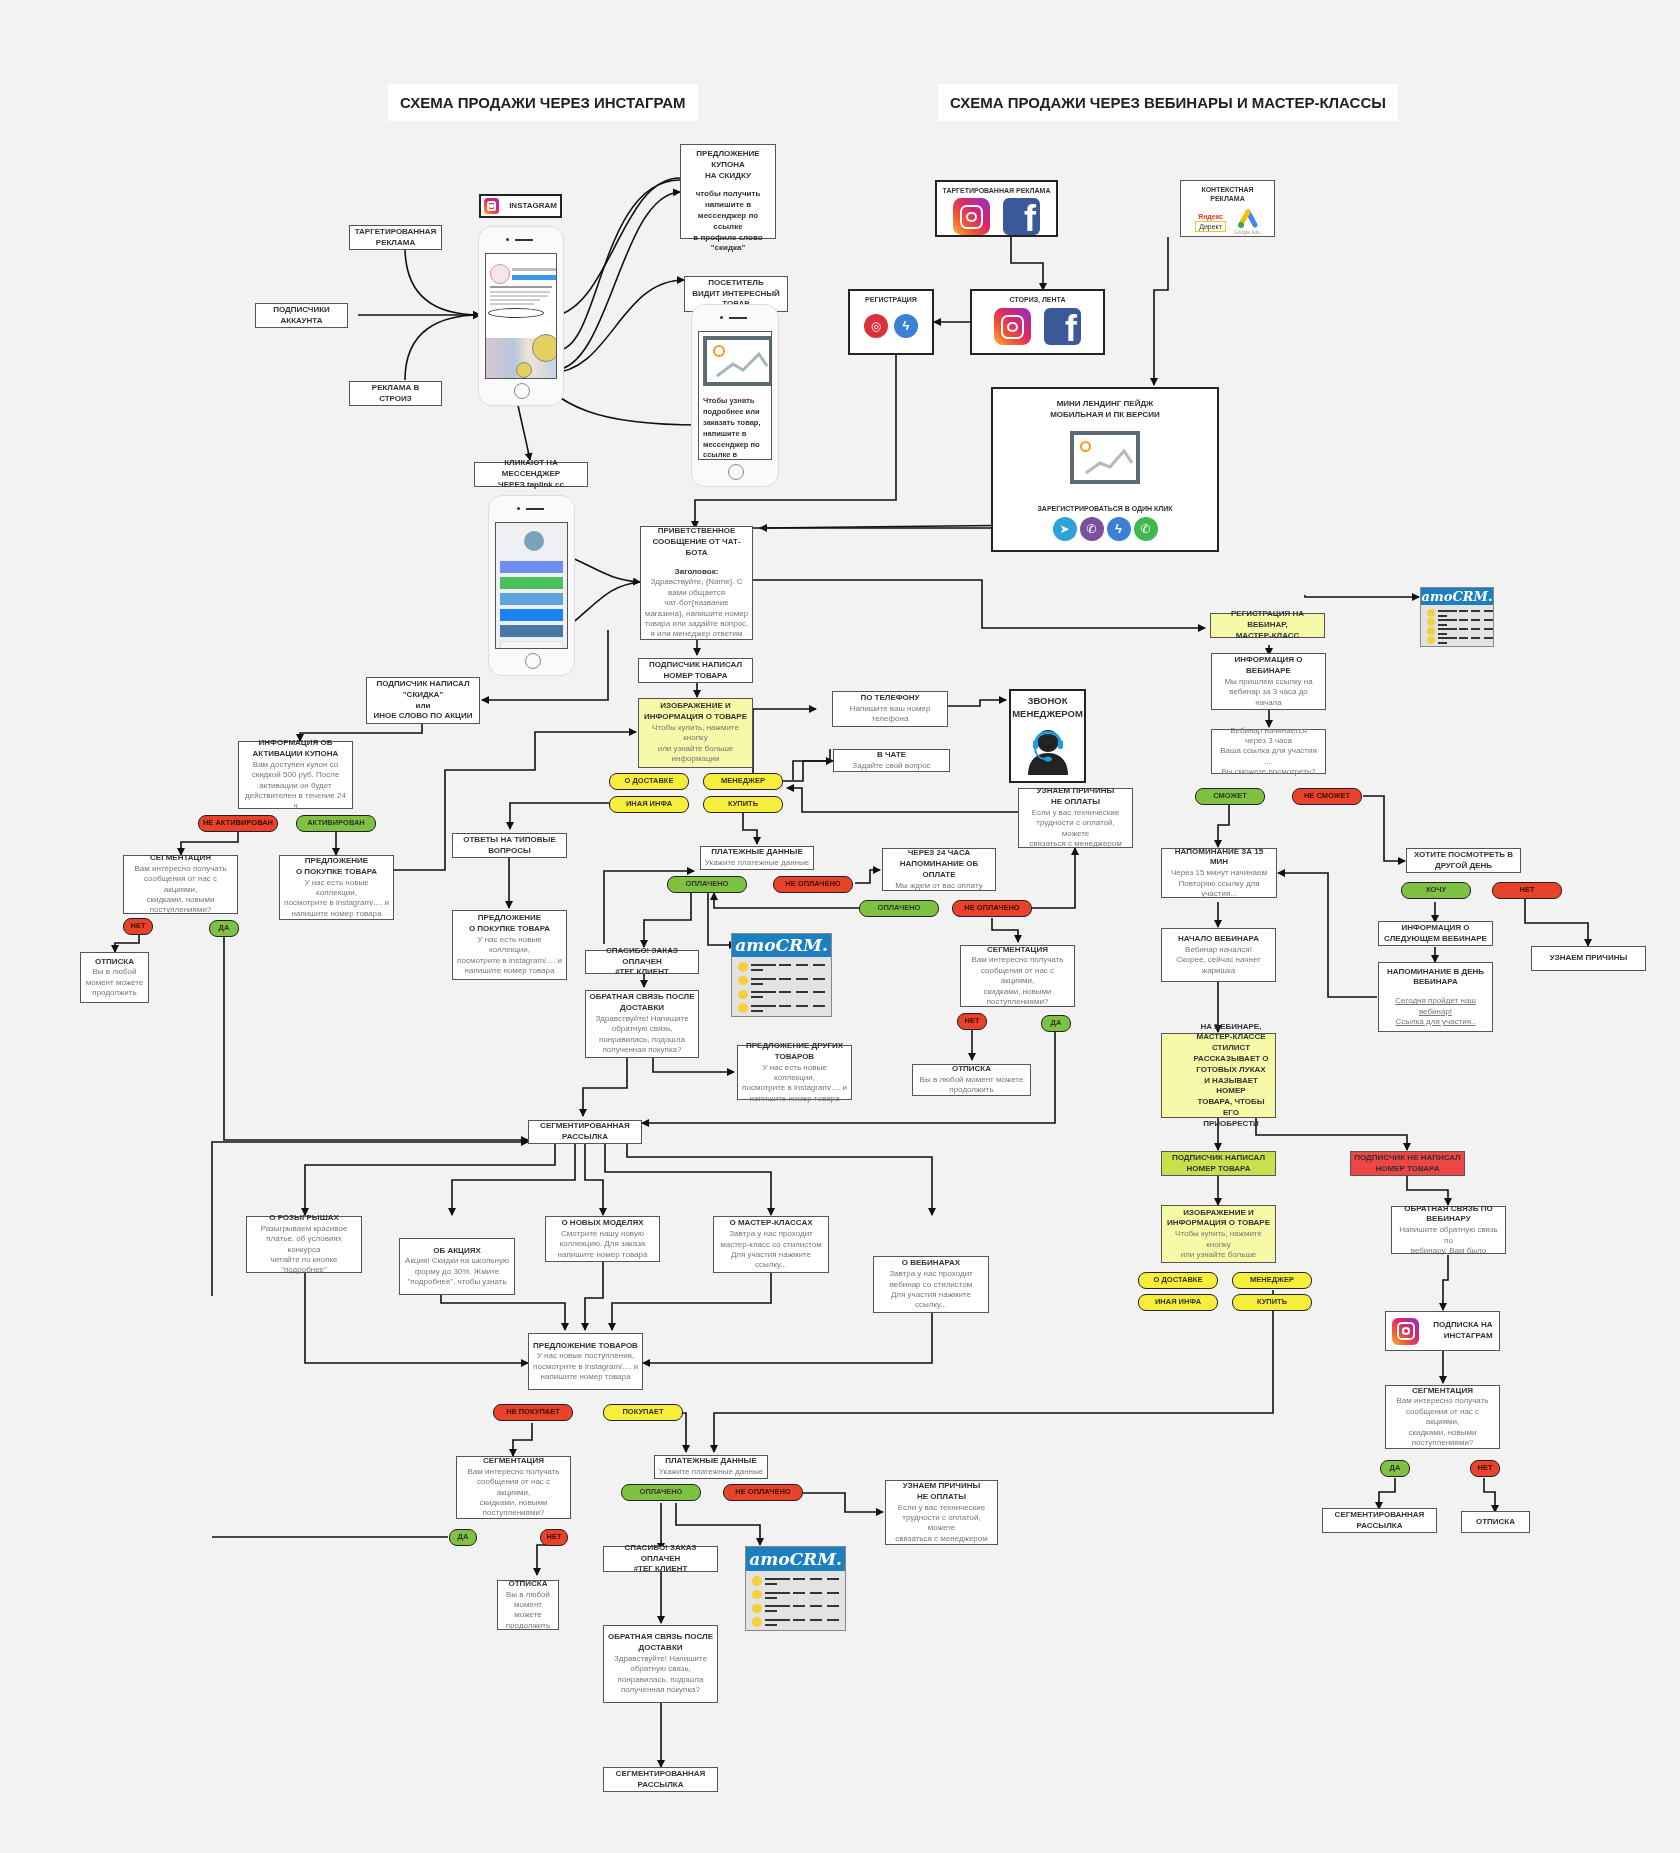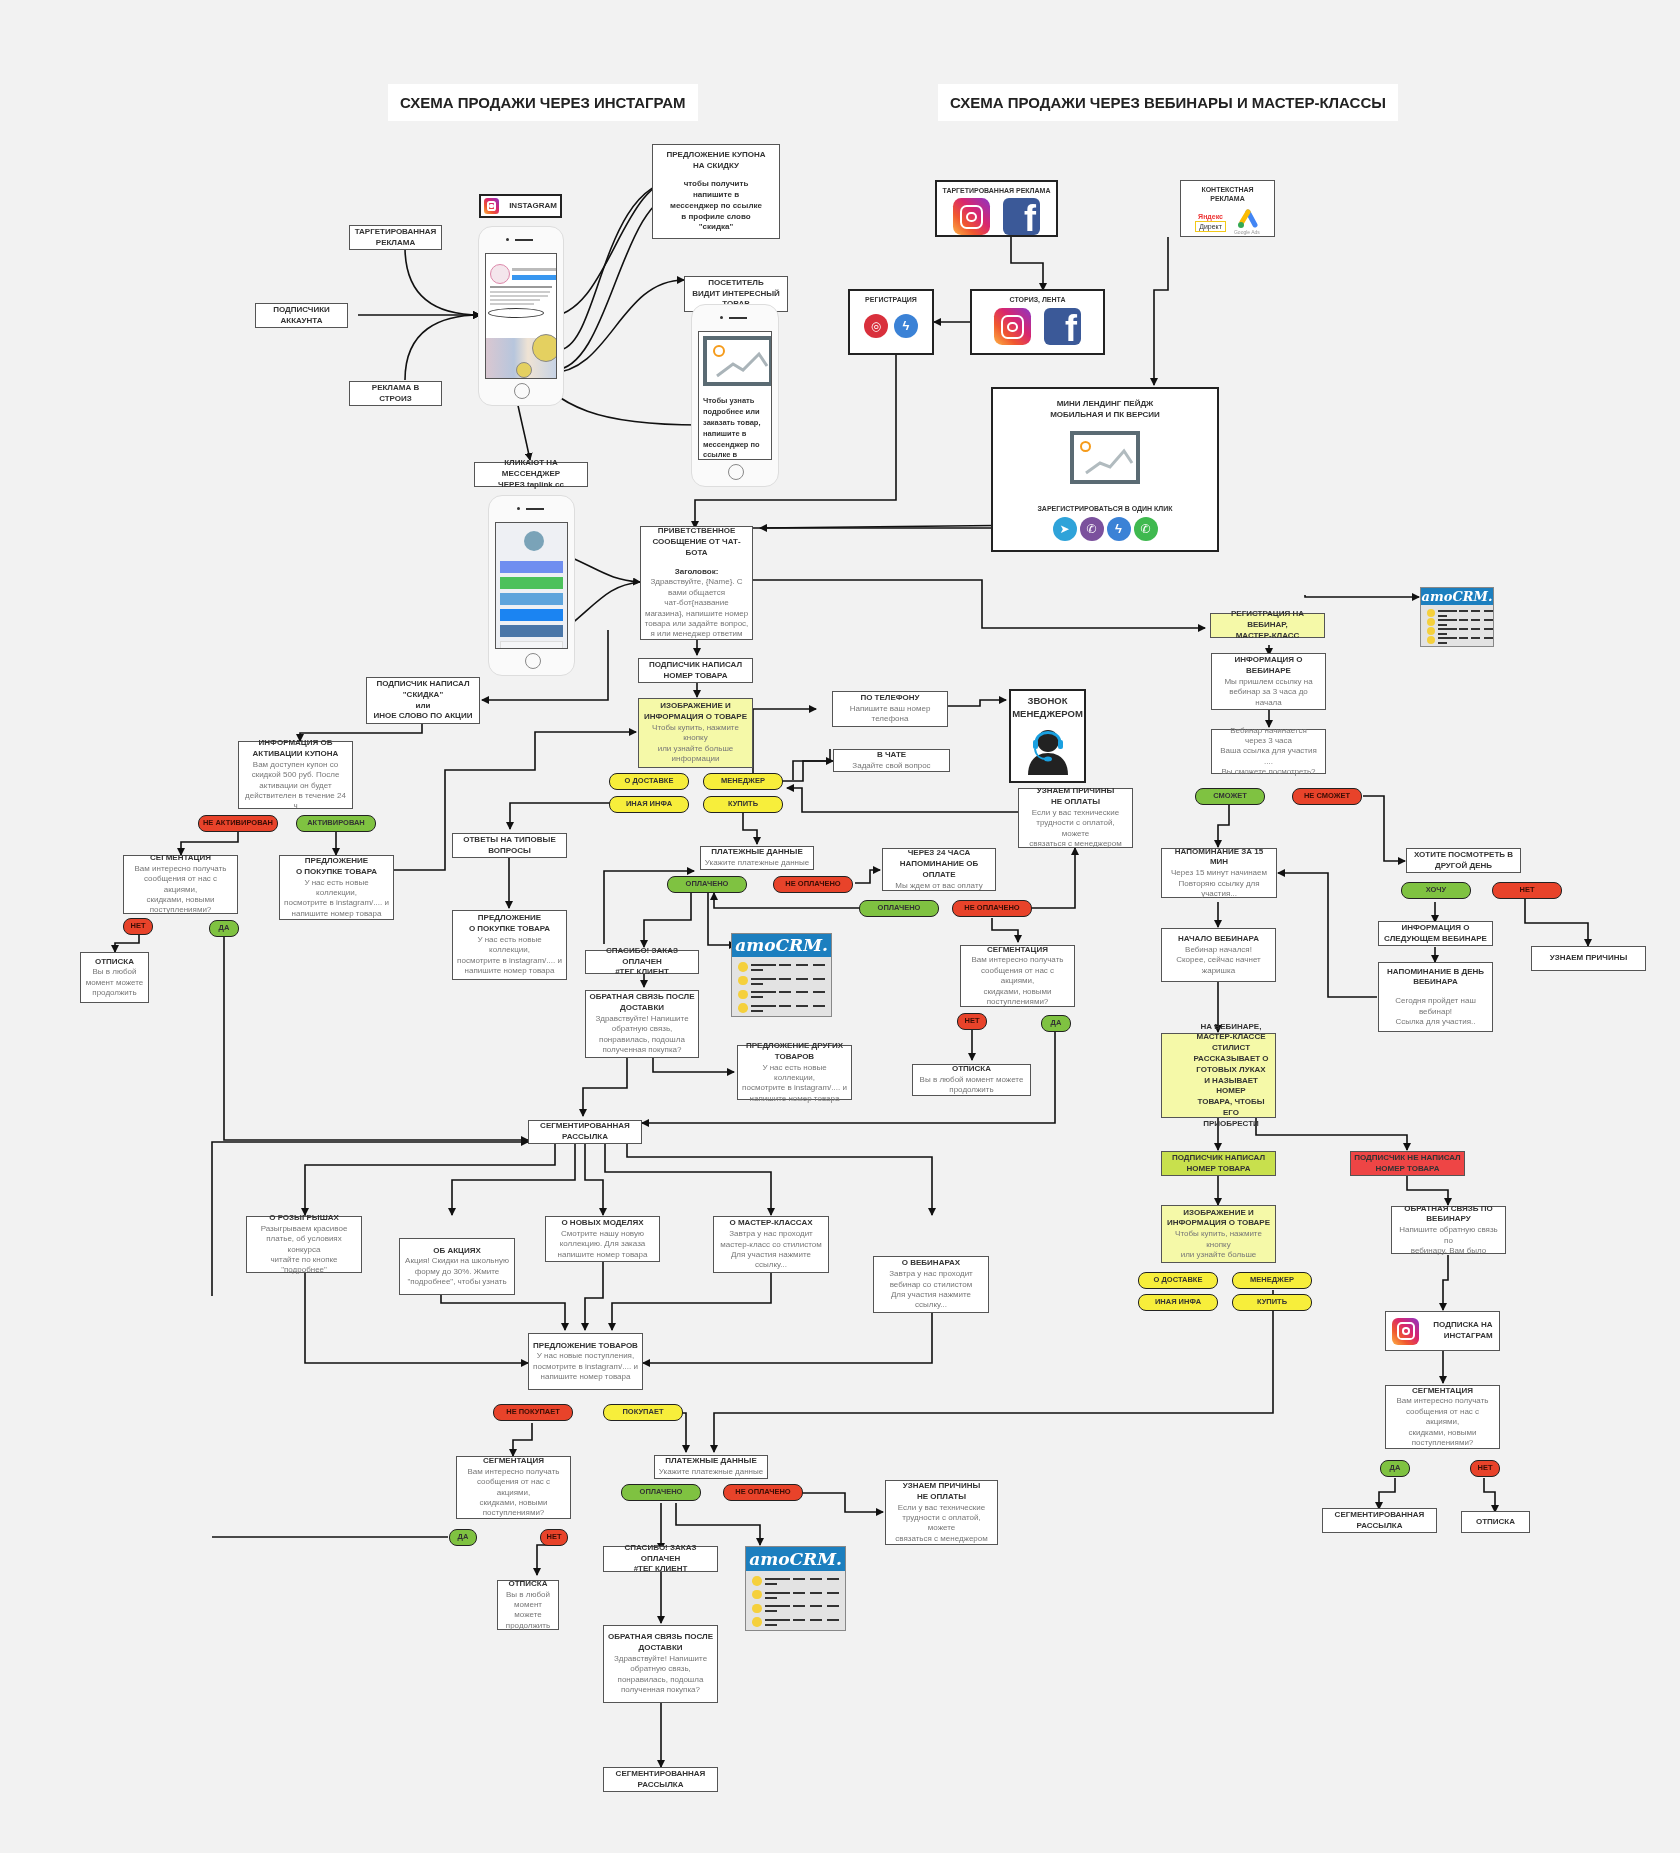--- a/index.html
+++ b/index.html
@@ -176,21 +176,21 @@
     <div style="position:absolute;left:4px;top:45px;width:50px;height:2px;background:#ccc;"></div>
     <div style="position:absolute;left:4px;top:49px;width:44px;height:2px;background:#ccc;"></div>
     <div style="position:absolute;left:2px;top:54px;width:54px;height:8px;border:1.2px solid #333;border-radius:50%;"></div>
     <div style="position:absolute;left:0;top:84px;width:100%;height:40px;background:linear-gradient(90deg,#d9c7d1,#b7c6dd 40%,#efe3d4 60%,#c7d3e5);"></div>
     <div style="position:absolute;left:46px;top:80px;width:26px;height:26px;border-radius:50%;background:#e4d060;border:1px solid #888;"></div>
     <div style="position:absolute;left:30px;top:108px;width:14px;height:14px;border-radius:50%;background:#e4d060;border:1px solid #888;"></div>
   </div>
   <div class="homebtn"></div>
 </div>
 
-<div class="node" style="left:652px;top:144px;width:128px;height:95px;">
+<div class="node" style="left:680px;top:144px;width:96px;height:95px;justify-content:space-between;">
   <span class="t">ПРЕДЛОЖЕНИЕ КУПОНА
 НА СКИДКУ</span>
   <span class="t" style="margin-top:8px;">чтобы получить
 напишите в
 мессенджер по ссылке
 в профиле слово
 "скидка"</span>
 </div>
 <div class="node" style="left:684px;top:276px;width:104px;height:36px;">
     <span class="t">ПОСЕТИТЕЛЬ
@@ -682,21 +682,21 @@
 <div class="node" style="left:1378px;top:921px;width:115px;height:25px;">
     <span class="t">ИНФОРМАЦИЯ О
 СЛЕДУЮЩЕМ ВЕБИНАРЕ</span>
   </div>
 <div class="node" style="left:1531px;top:946px;width:115px;height:25px;">
     <span class="t">УЗНАЕМ ПРИЧИНЫ</span>
   </div>
 <div class="node" style="left:1378px;top:962px;width:115px;height:70px;">
   <span class="t">НАПОМИНАНИЕ В ДЕНЬ
 ВЕБИНАРА</span>
-  <span class="d" style="margin-top:8px;">Сегодня пройдет наш
+  <span class="d" style="margin-top:8px;text-decoration:underline;">Сегодня пройдет наш
 вебинар!
 Ссылка для участия..</span>
 </div>
 
 <div class="node" style="left:1161px;top:928px;width:115px;height:54px;">
   <span class="t">НАЧАЛО ВЕБИНАРА</span>
   <span class="d">Вебинар начался!
 Скорее, сейчас начнет
 жаришка</span>
 </div>

